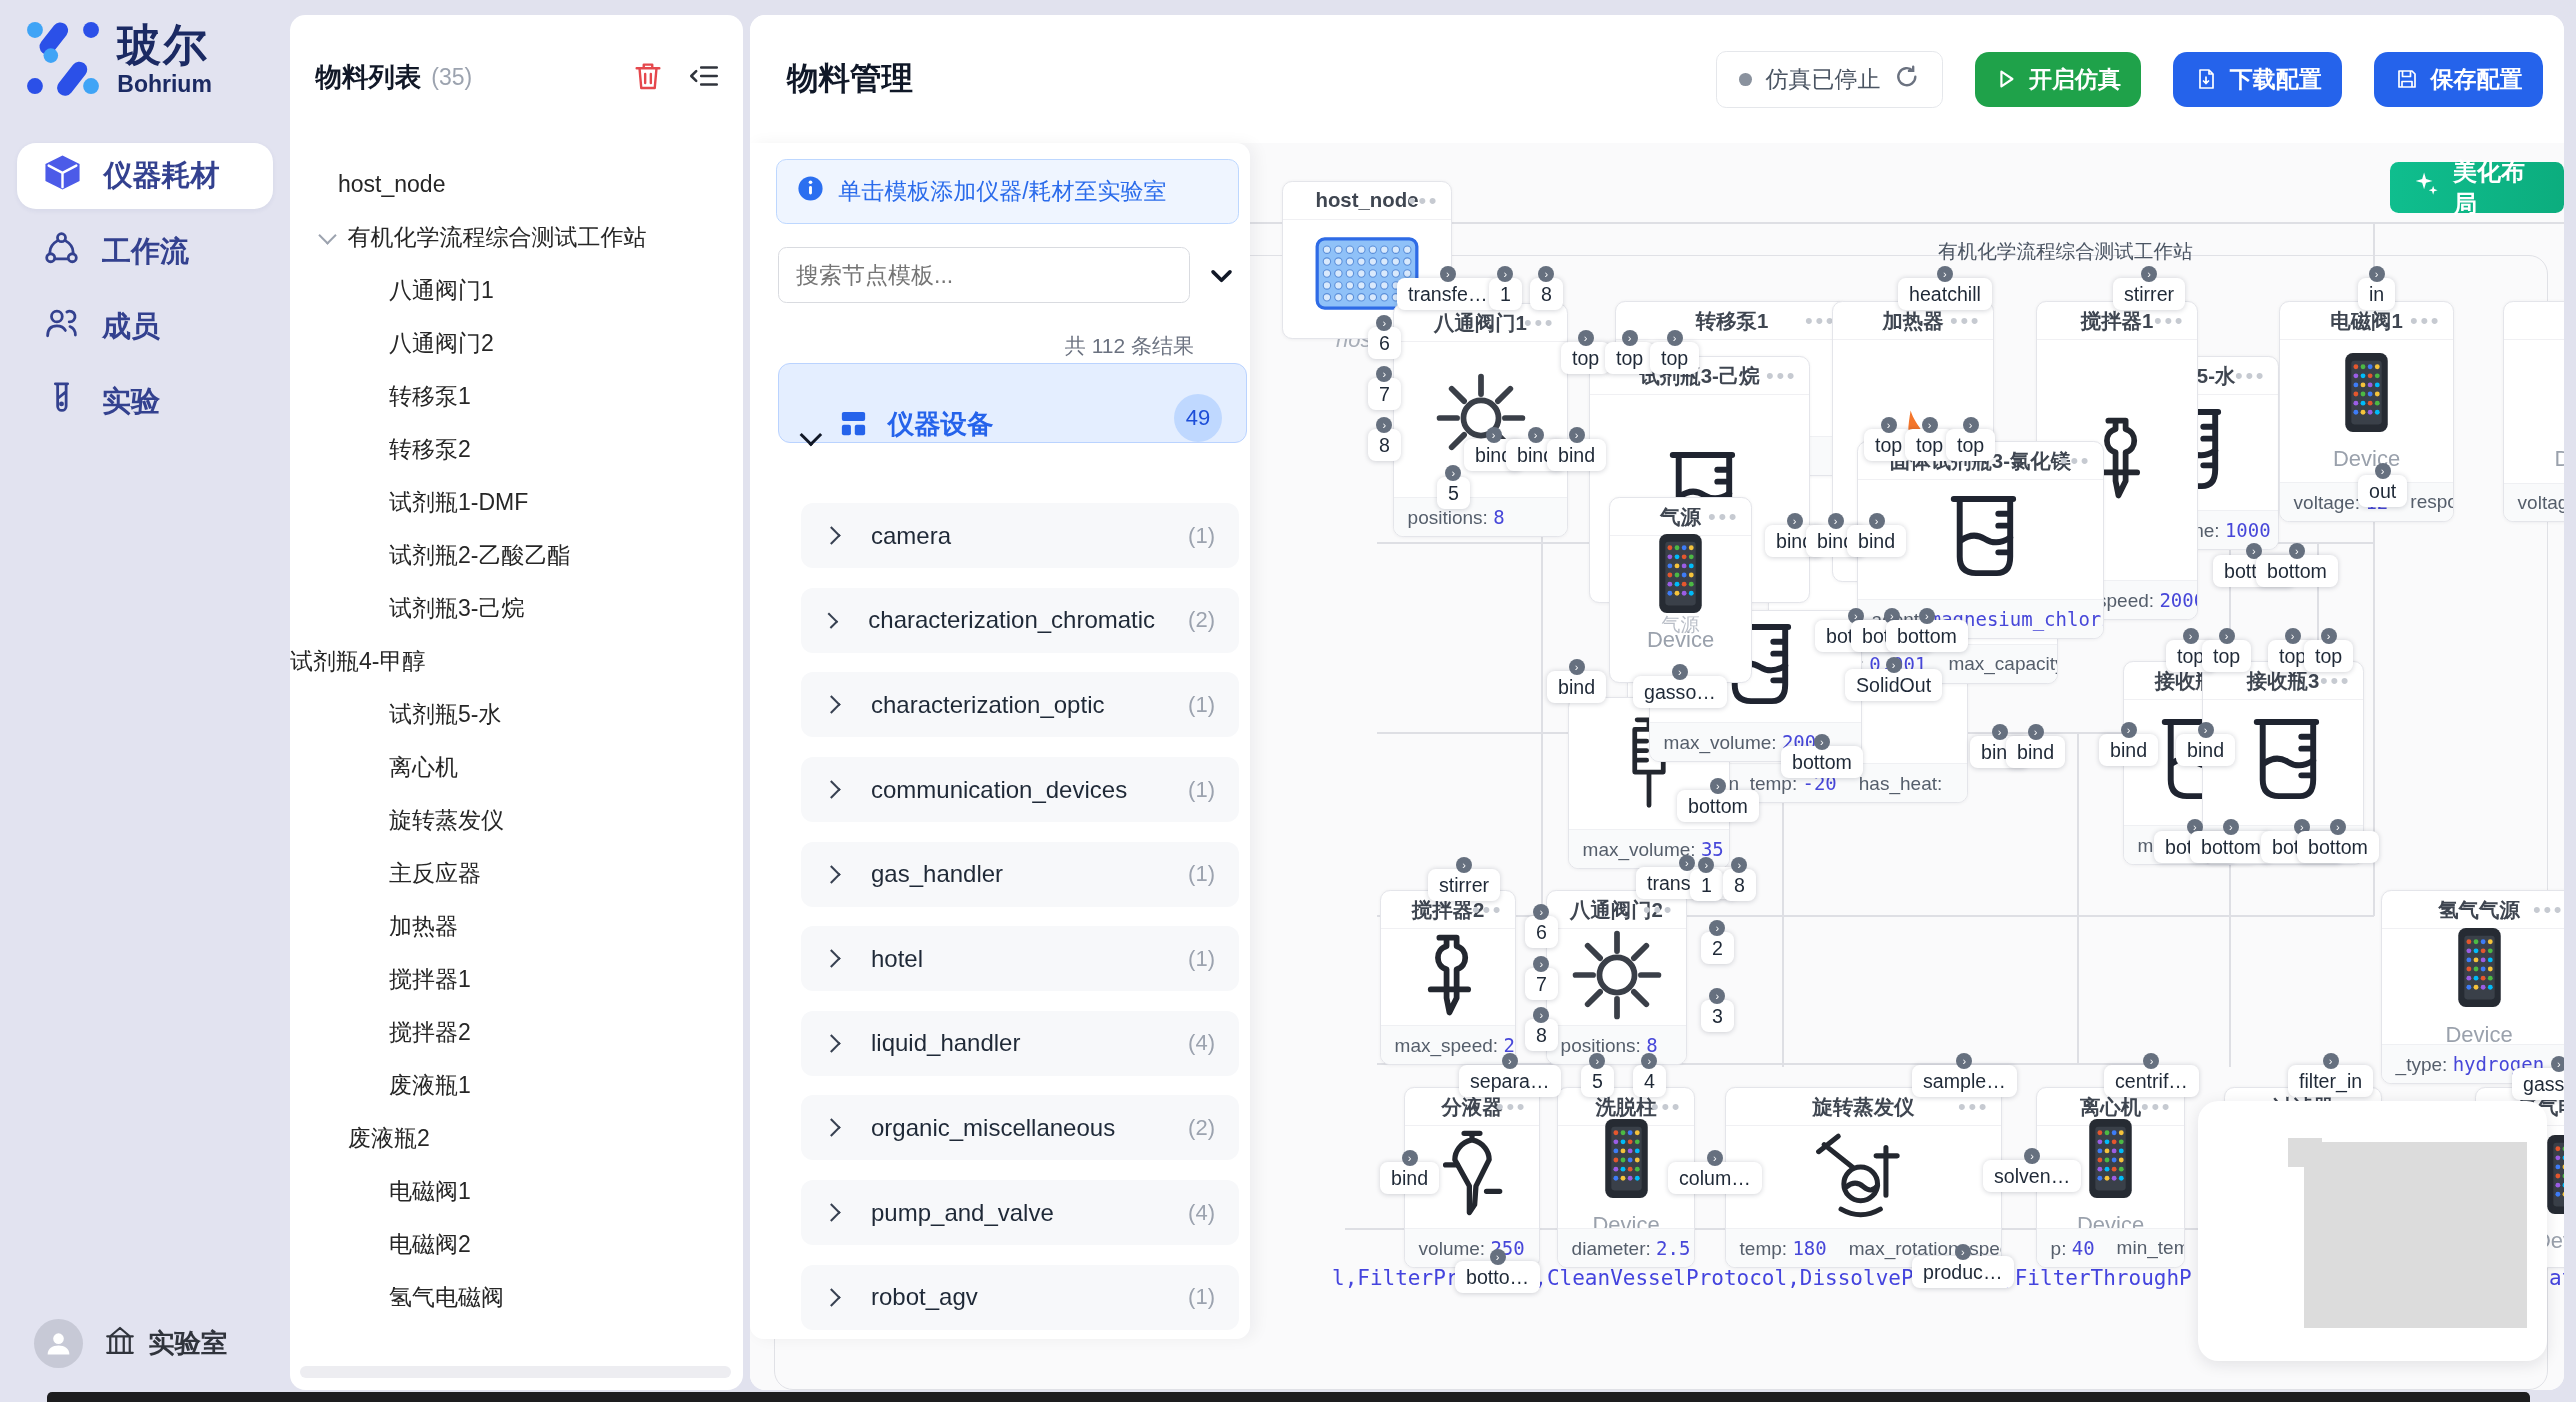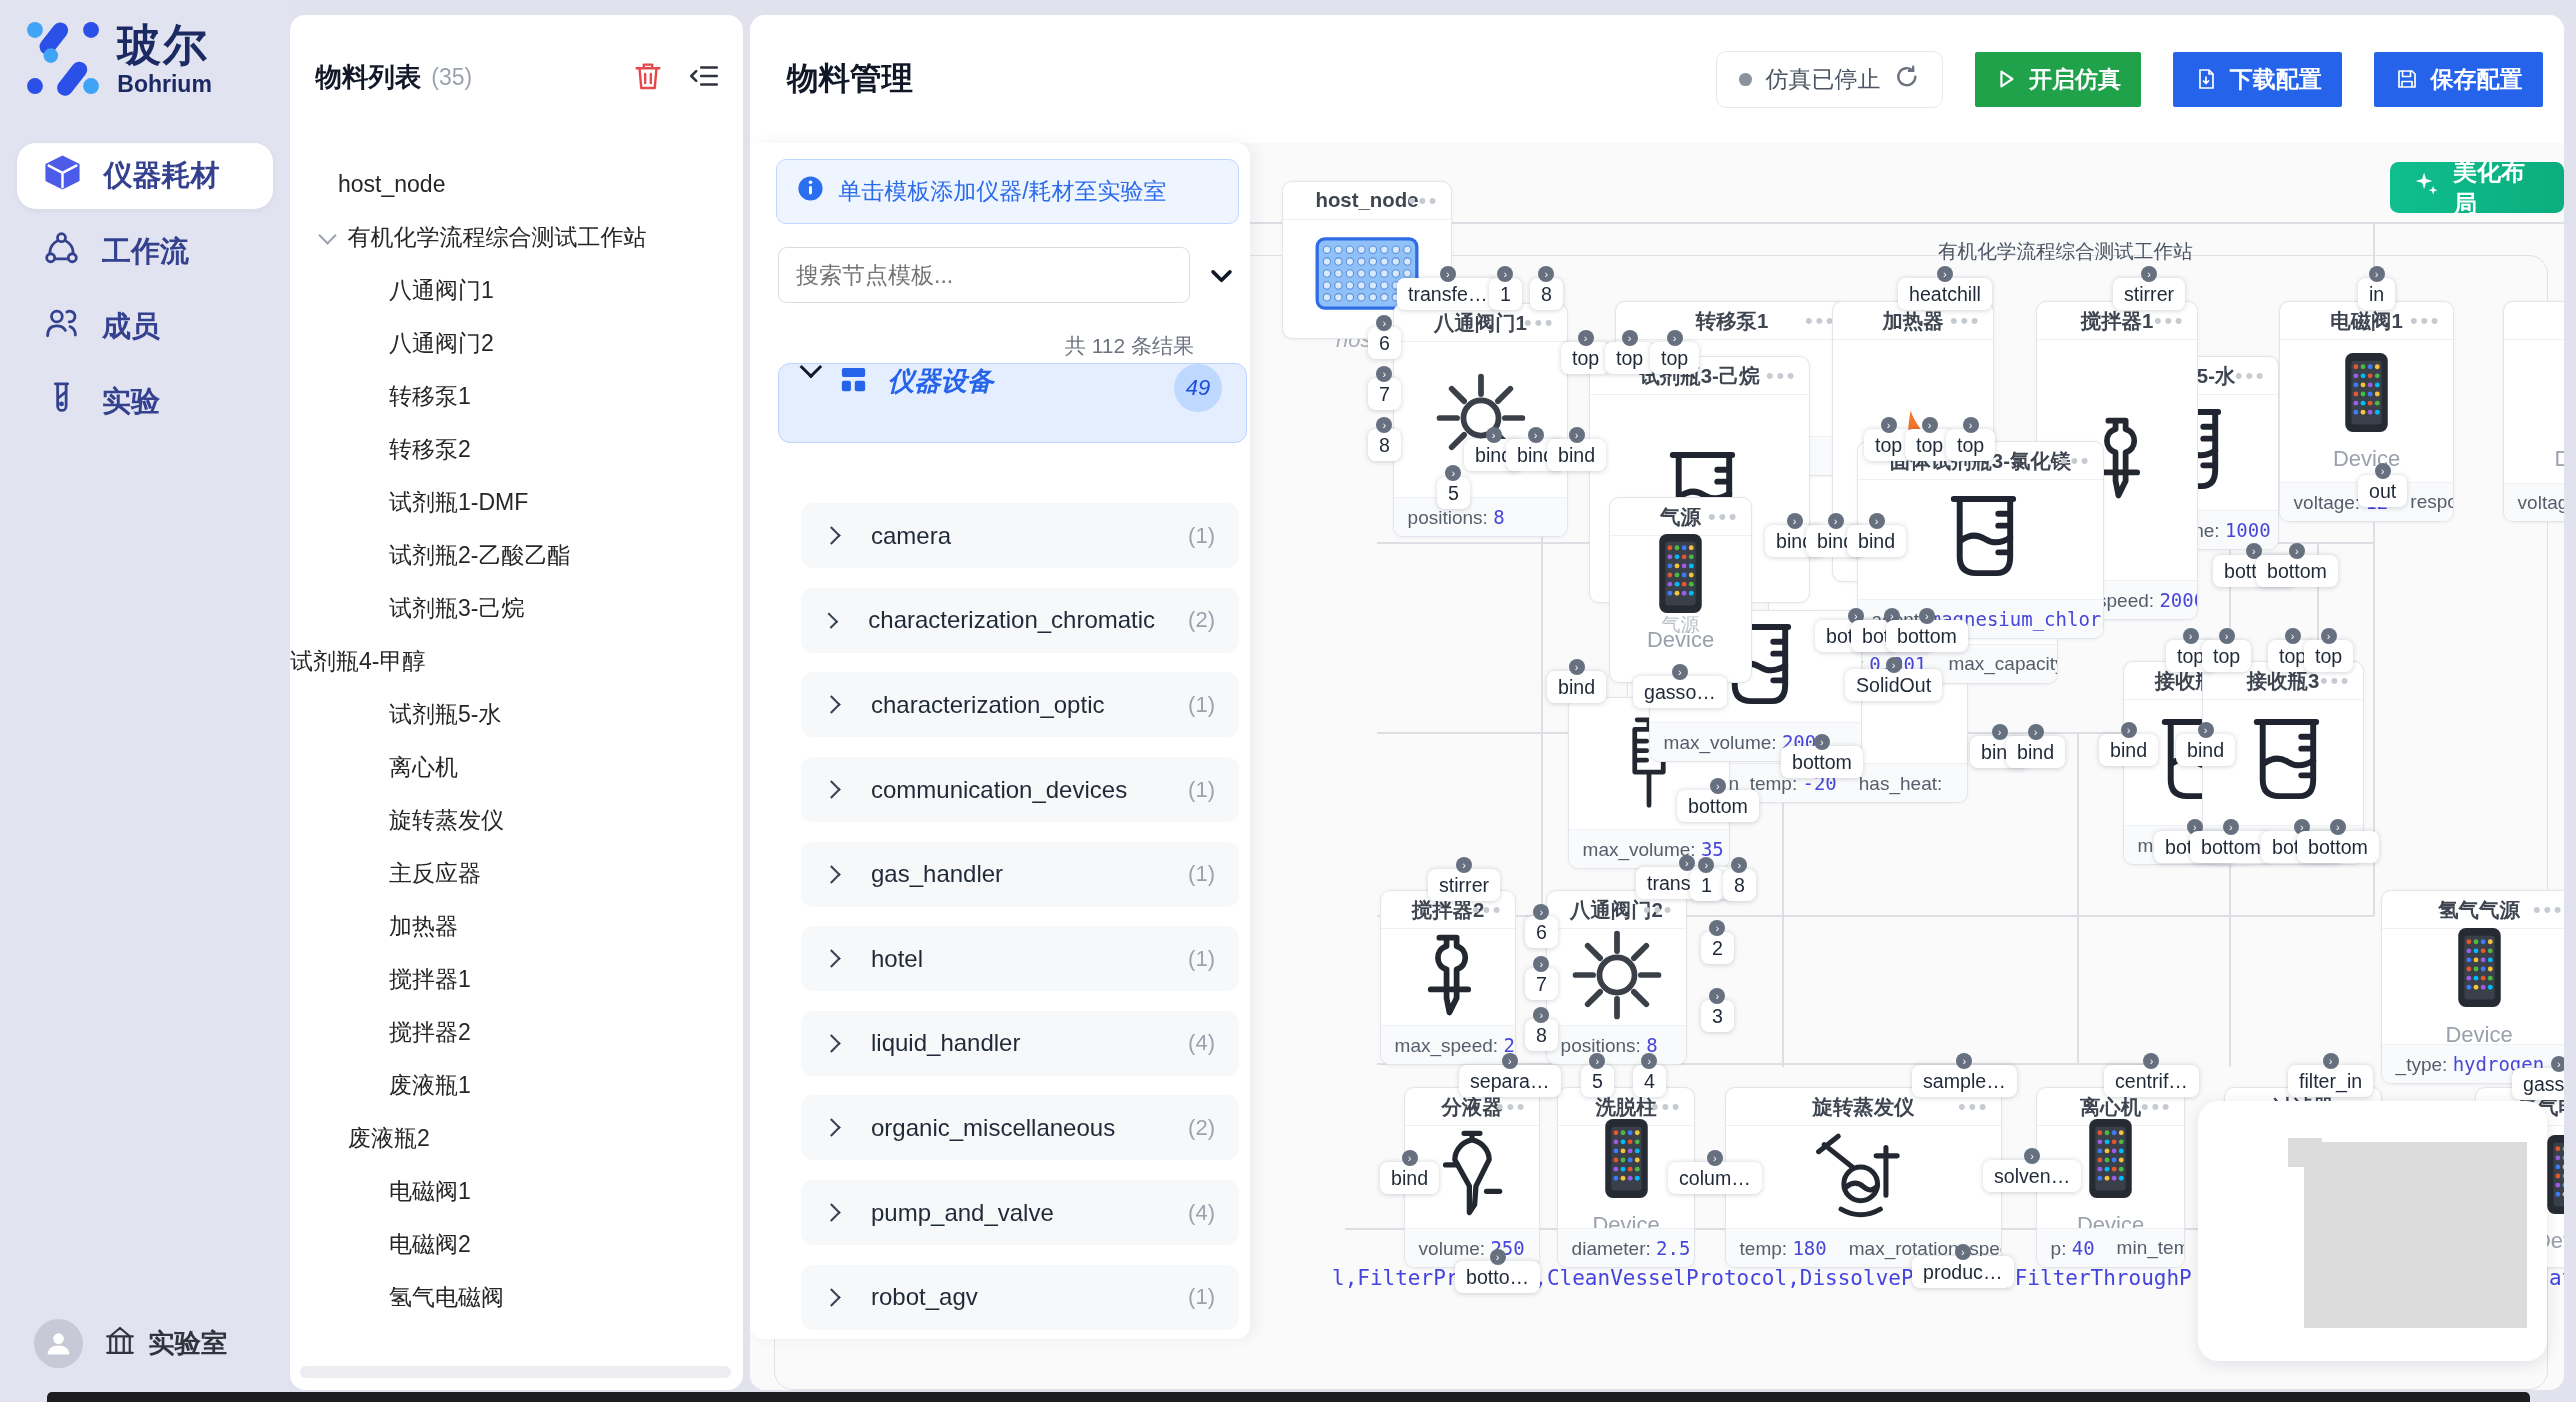--- a/index.html
+++ b/index.html
@@ -33,21 +33,21 @@
   .tree-row .chev{margin-right:13.6px;}
   .scrollbar-h{position:absolute;left:10.2px;bottom:12px;width:431px;height:12px;border-radius:6px;background:#EDEDF1;}
   
   .main-card{position:absolute;left:750px;top:15.3px;width:1814px;height:1375px;background:#fff;border-radius:15.3px;overflow:hidden;}
   .hdr{position:absolute;left:0;top:0;right:0;height:128px;background:#fff;display:flex;align-items:center;padding:0 21px 0 37px;box-sizing:border-box;}
   .hdr-title{font-size:31.5px;font-weight:700;color:#101828;}
   .hdr-right{margin-left:auto;display:flex;align-items:center;gap:32px;}
   .pill{height:55px;display:flex;align-items:center;gap:13.6px;padding:0 22px;border:1.7px solid #E5E7EB;
         border-radius:10.2px;background:#fff;font-size:23px;color:#4B5563;cursor:pointer;}
   .pill .dot{width:12.8px;height:12.8px;border-radius:50%;background:#8A929E;}
-  .btn{height:55px;display:flex;align-items:center;gap:12px;padding:0 20.4px;border-radius:2px;
+  .btn{height:55px;display:flex;align-items:center;gap:12px;padding:0 20.4px;border-radius:14px;
        color:#fff;font-size:23px;font-weight:600;cursor:pointer;white-space:nowrap;}
   .btn.green{background:#1FA24A;}
   .btn.blue{background:#2563EB;}
   
   .canvas{position:absolute;left:0;top:128px;right:0;bottom:0;background:#FAFAFB;overflow:hidden;}
   .wire{position:absolute;background:#DEDFE4;}
   .group-rect{position:absolute;border:1.7px solid #E0E1E6;border-radius:19px;background:transparent;}
   .group-label{position:absolute;font-size:19.6px;color:#4B5563;white-space:nowrap;}
   .lane-label{position:absolute;font-size:22px;color:#A8AEB8;font-style:italic;white-space:nowrap;}
   .node{position:absolute;background:#fff;border:1.7px solid #E4E5EA;border-radius:10.2px;
@@ -75,21 +75,21 @@
              box-shadow:5.1px 0 15.3px rgba(15,23,42,.05);z-index:30;}
   .banner{position:absolute;left:25.6px;top:16px;width:463px;height:65px;box-sizing:border-box;background:#EFF5FF;
           border:1.7px solid #BDD7FF;border-radius:10.2px;display:flex;align-items:center;gap:13.6px;padding:0 19px;
           color:#2A6BEB;font-size:23px;}
   .search{position:absolute;left:28px;top:104px;width:412px;height:56px;box-sizing:border-box;border:1.7px solid #D9DBE0;
           border-radius:8.5px;font-size:23px;color:#9CA3AF;padding:0 17px;outline:none;background:#fff;
           font-family:inherit;}
   .collapse-chev{position:absolute;left:457px;top:118px;cursor:pointer;}
   .count{position:absolute;right:56px;top:189px;font-size:21px;color:#6B7280;}
   .cat-head{position:absolute;left:28px;top:220px;width:469px;height:80px;box-sizing:border-box;background:#E4EEFF;
-            border:1.7px solid #BAD3FF;border-radius:12px;display:flex;align-items:flex-start;gap:19px;padding:0 24px;cursor:pointer;font-style:italic;}
+            border:1.7px solid #BAD3FF;border-radius:12px;display:flex;align-items:flex-end;gap:19px;padding:0 24px;cursor:pointer;}
   .cat-head .lbl{font-size:26.4px;font-weight:700;color:#2563EB;}
   .badge{margin-left:auto;width:48px;height:48px;border-radius:50%;background:#BFD8FF;color:#1D4ED8;
          font-size:22px;display:flex;align-items:center;justify-content:center;}
   .cats{position:absolute;left:51px;top:360px;width:438px;}
   .cat-row{height:65px;margin-bottom:19.6px;background:#F7F8FA;border-radius:12px;display:flex;align-items:center;
            gap:33px;padding:0 24px;box-sizing:border-box;cursor:pointer;}
   .cat-row .nm{font-size:24px;color:#1F2937;}
   .cat-row .ct{margin-left:auto;font-size:22px;color:#9CA3AF;}
   
   .chev{display:inline-block;width:11px;height:11px;border-right:2.6px solid #6B7280;border-bottom:2.6px solid #6B7280;}

